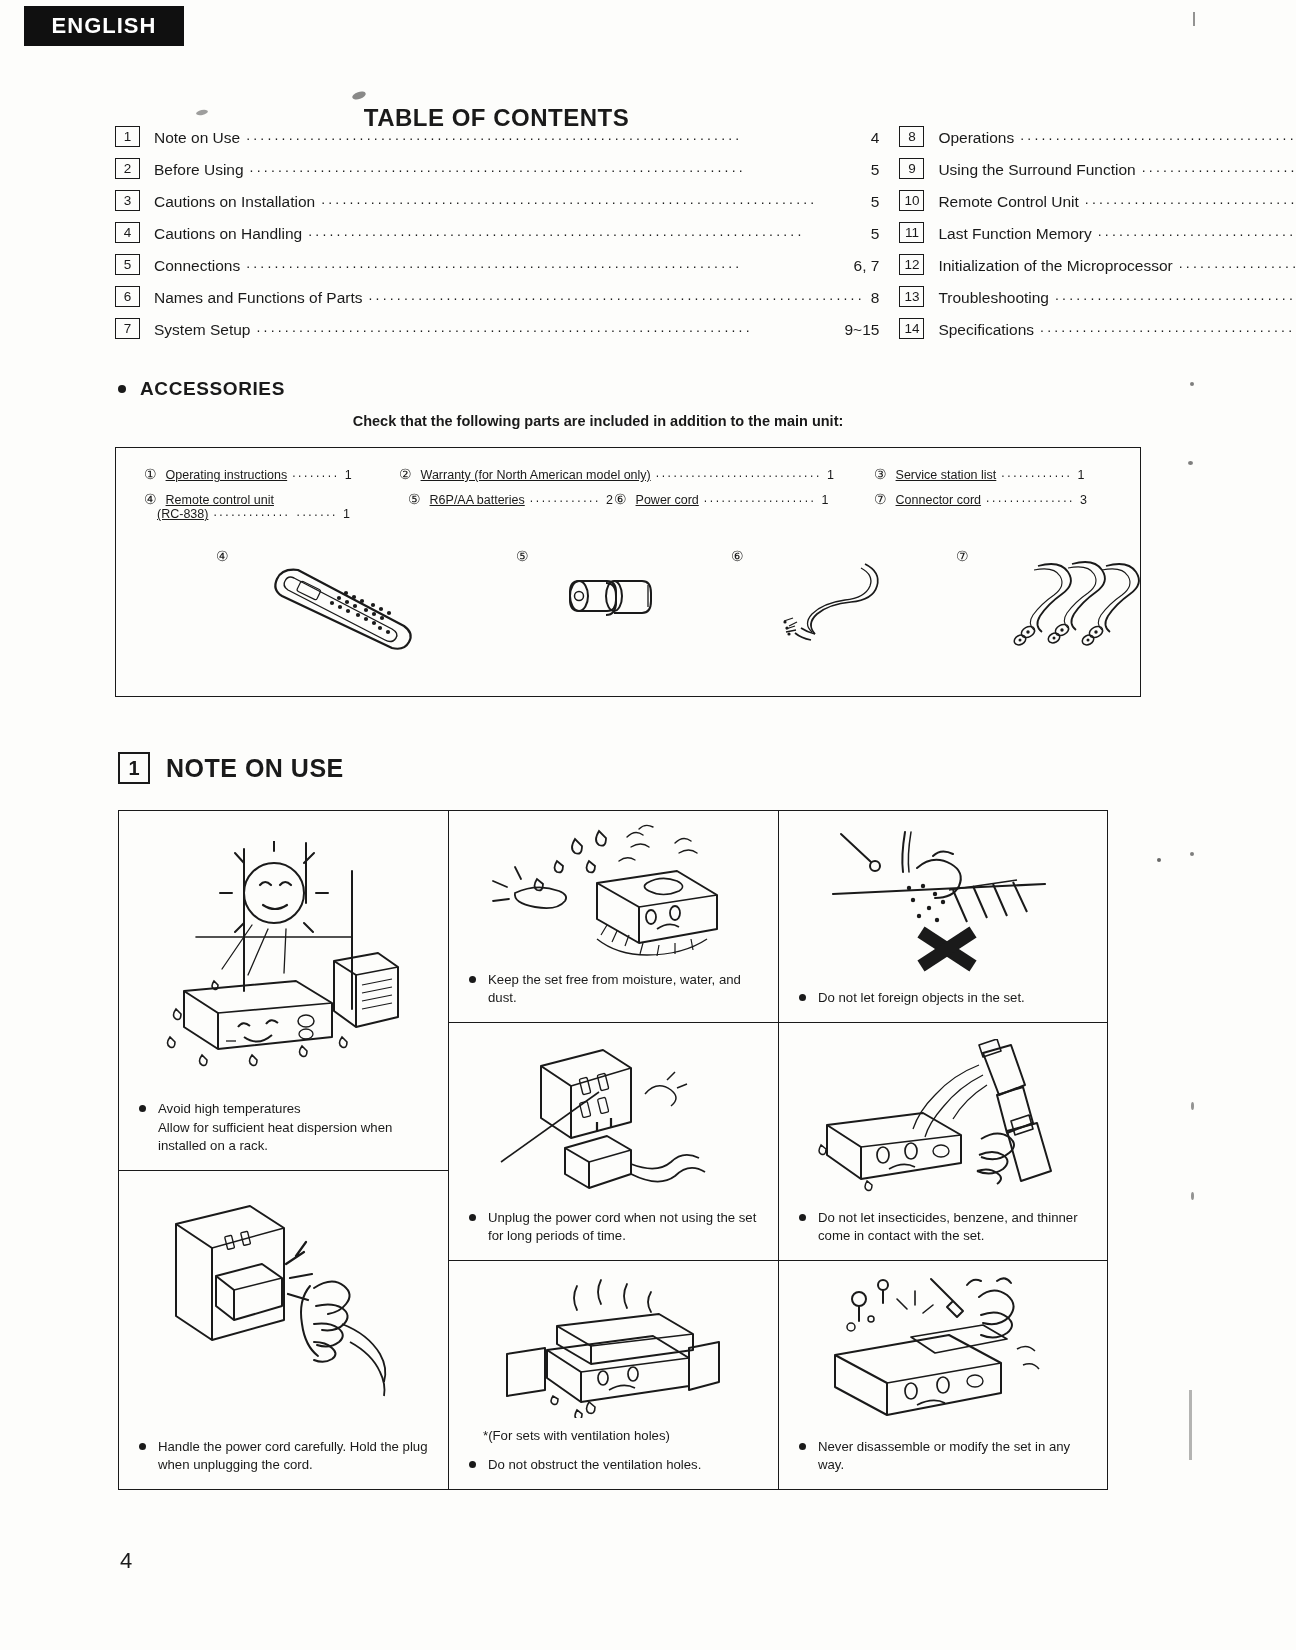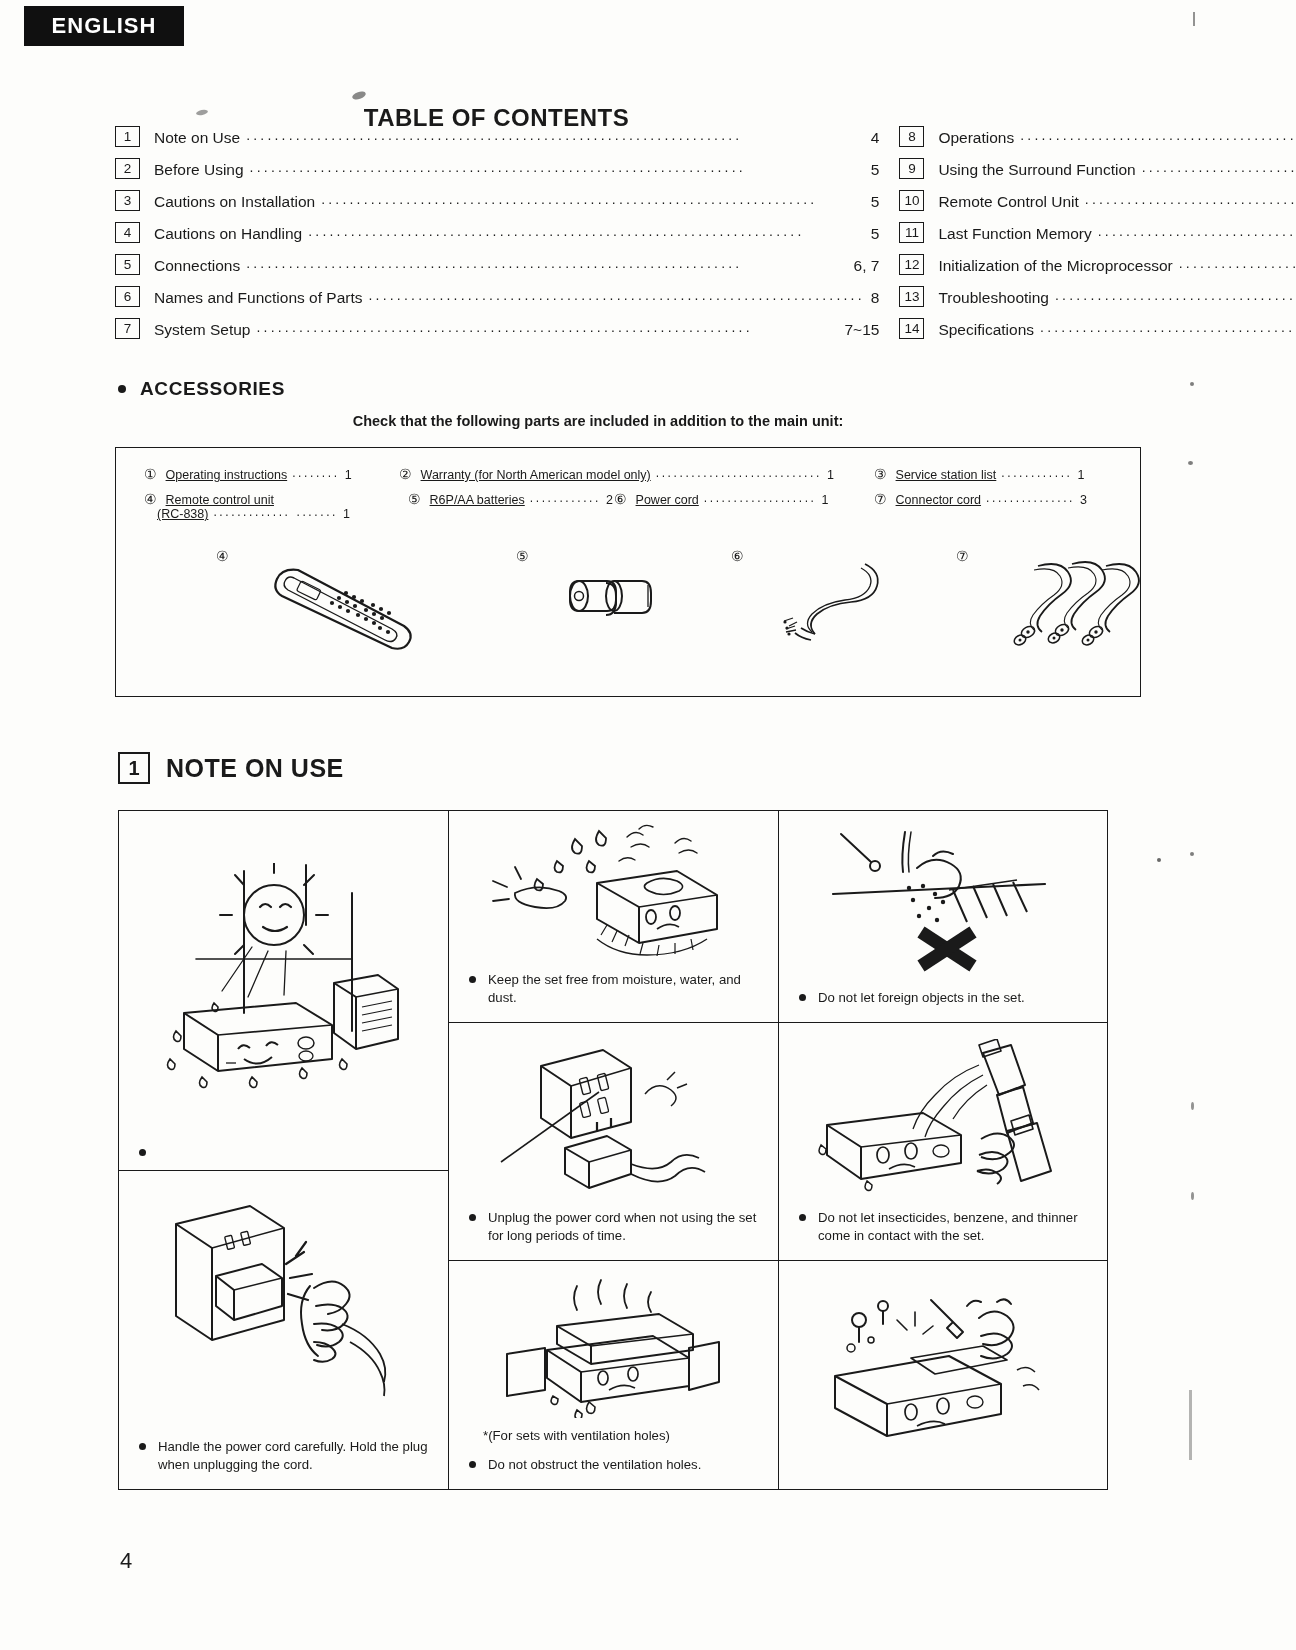--- a/index.html
+++ b/index.html
@@ -359,21 +359,21 @@
       <div class="toc-row">
         <span class="num-box">6</span>
         <span class="toc-label">Names and Functions of Parts</span>
         <span class="toc-dots">......................................................................</span>
         <span class="toc-page">8</span>
       </div>
       <div class="toc-row">
         <span class="num-box">7</span>
         <span class="toc-label">System Setup</span>
         <span class="toc-dots">......................................................................</span>
-        <span class="toc-page">7~15</span>
+        <span class="toc-page">9~15</span>
       </div>
     </div>
 
     <div class="toc-col">
       <div class="toc-row">
         <span class="num-box">8</span>
         <span class="toc-label">Operations</span>
         <span class="toc-dots">......................................................................</span>
 
       </div>
@@ -649,20 +649,22 @@
               <path d="M46 214 q-5 7 0 10 q5 2 5 -5 z"></path>
               <path d="M96 214 q-5 7 0 10 q5 2 5 -5 z"></path>
               <path d="M146 205 q-5 7 0 10 q5 2 5 -5 z"></path>
               <path d="M186 196 q-5 7 0 10 q5 2 5 -5 z"></path>
               <path d="M58 140 q-4 6 0 8 q4 2 4 -4 z"></path>
             </g>
           </svg>
         </div>
         <div class="cap">
           <span class="cap-bullet"></span>
+          <span class="cap-text" style="white-space:pre-line">Avoid high temperatures
+Allow for sufficient heat dispersion when installed on a rack.</span>
         </div>
       </div>
 
       <div class="note-cell" style="height:318px">
         <div class="art-wrap">
           <svg width="240" height="210" viewBox="0 0 240 210">
             <g fill="none" stroke="#1a1a1a" stroke-width="2" stroke-linejoin="round">
 
               <path d="M12 22 L86 4 L120 26 L120 118 L48 138 L12 114 Z"></path>
               <path d="M12 22 L48 46 L48 138"></path>
@@ -962,18 +964,22 @@
               <ellipse cx="164" cy="106" rx="8" ry="6" stroke-width="1.4"></ellipse>
             </g>
 
             <g fill="none" stroke="#1a1a1a" stroke-width="1.5">
               <circle cx="40" cy="52" r="4"></circle>
               <circle cx="60" cy="44" r="3"></circle>
               <path d="M206 74 q10 -6 18 2 M212 90 q10 -4 16 4"></path>
             </g>
           </svg>
         </div>
+        <div class="cap">
+          <span class="cap-bullet"></span>
+          <span class="cap-text">Never disassemble or modify the set in any way.</span>
+        </div>
       </div>
     </div>
   </div>
 
   <div class="page-num">4</div>
 </div>
 
 </body></html>

